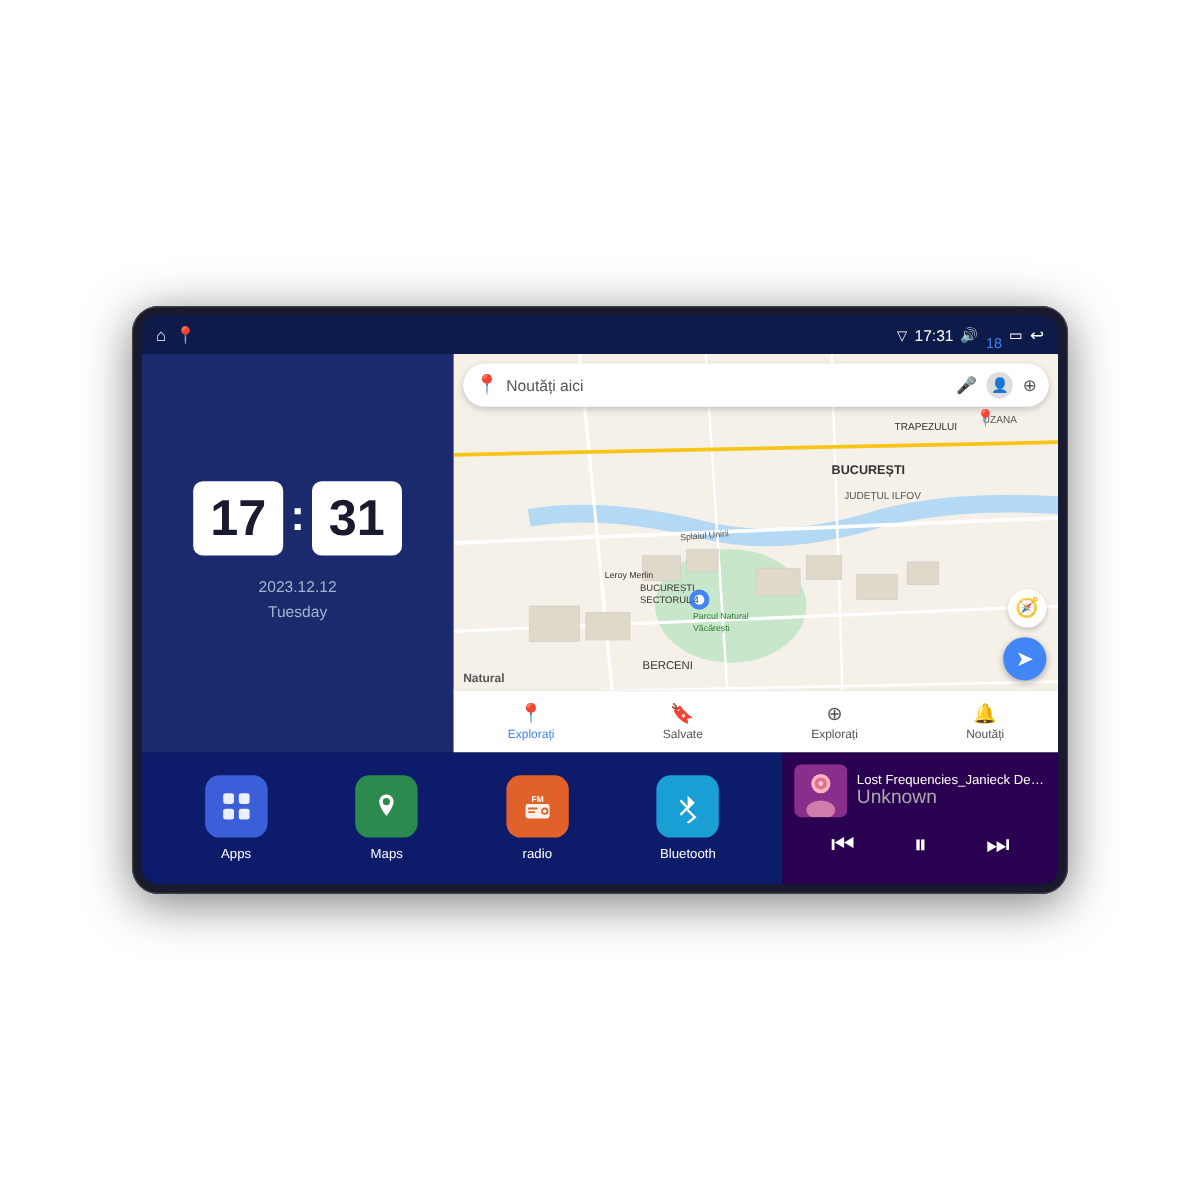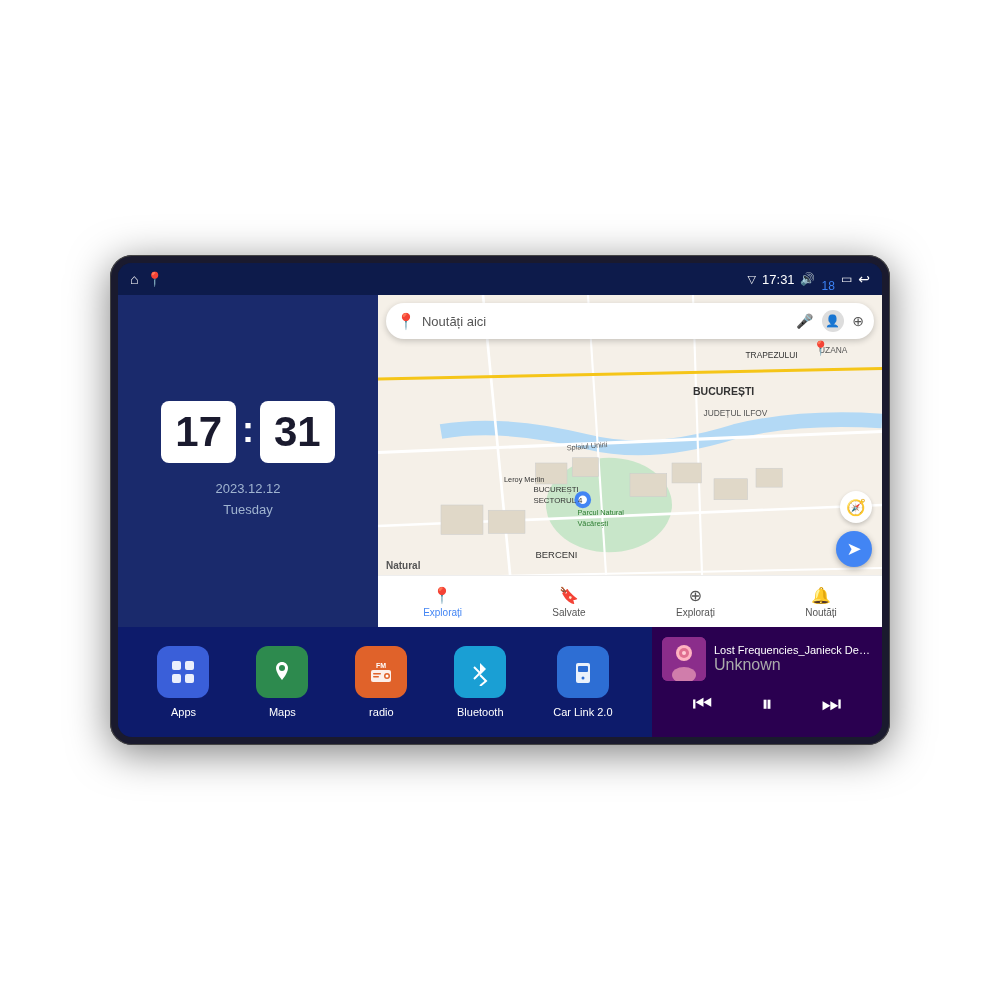--- a/index.html
+++ b/index.html
@@ -497,30 +497,20 @@
               <svg width="28" height="28" viewBox="0 0 28 28" fill="none">
                 <path d="M14 5 L20 11 L14 17 L14 5Z" fill="white"></path>
                 <path d="M14 17 L20 23 L14 28" fill="none" stroke="white" stroke-width="2"></path>
                 <path d="M8 9 L14 15" fill="none" stroke="white" stroke-width="2"></path>
                 <path d="M8 21 L14 15" fill="none" stroke="white" stroke-width="2"></path>
               </svg>
             </div>
             <span class="app-icon-label">Bluetooth</span>
           </div>
 
-          <div class="app-icon-item">
-            <div class="app-icon-bubble icon-carlink">
-              <svg width="28" height="28" viewBox="0 0 28 28" fill="none">
-                <rect x="7" y="5" width="14" height="20" rx="2" fill="white" opacity="0.9"></rect>
-                <rect x="9" y="8" width="10" height="6" rx="1" fill="#2d6ed4"></rect>
-                <circle cx="14" cy="20" r="1.5" fill="#2d6ed4"></circle>
-              </svg>
-            </div>
-            <span class="app-icon-label">Car Link 2.0</span>
-          </div>
 
         </div>
 
         <div class="music-player">
           <div class="music-info">
             <div class="music-thumb">
               <svg width="44" height="44" viewBox="0 0 44 44">
                 <rect width="44" height="44" fill="#8b2d8b"></rect>
                 <circle cx="22" cy="16" r="8" fill="#ffb3c1"></circle>
                 <ellipse cx="22" cy="38" rx="12" ry="8" fill="#ffb3c1" opacity="0.6"></ellipse>

